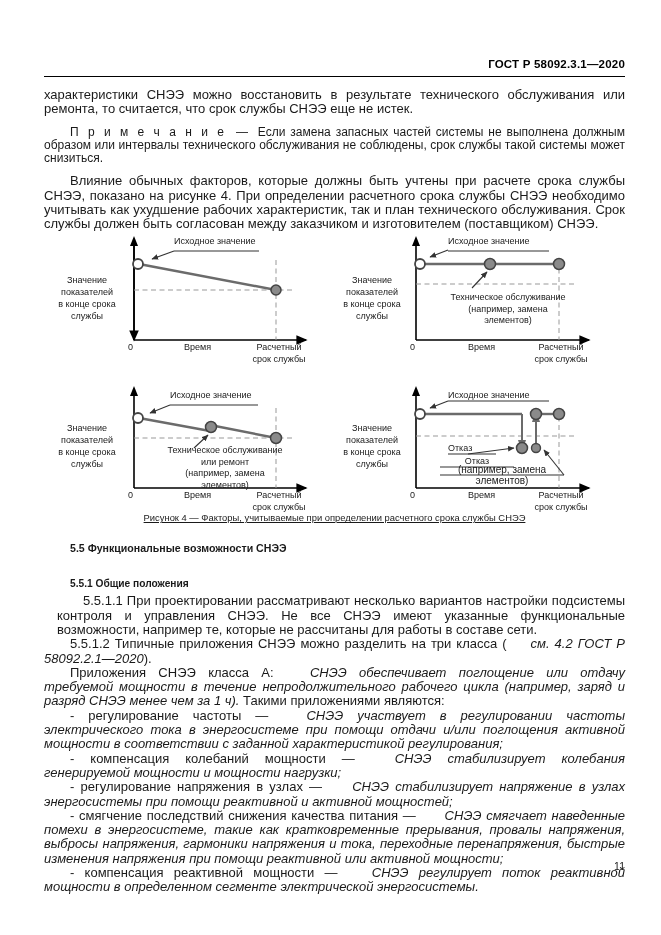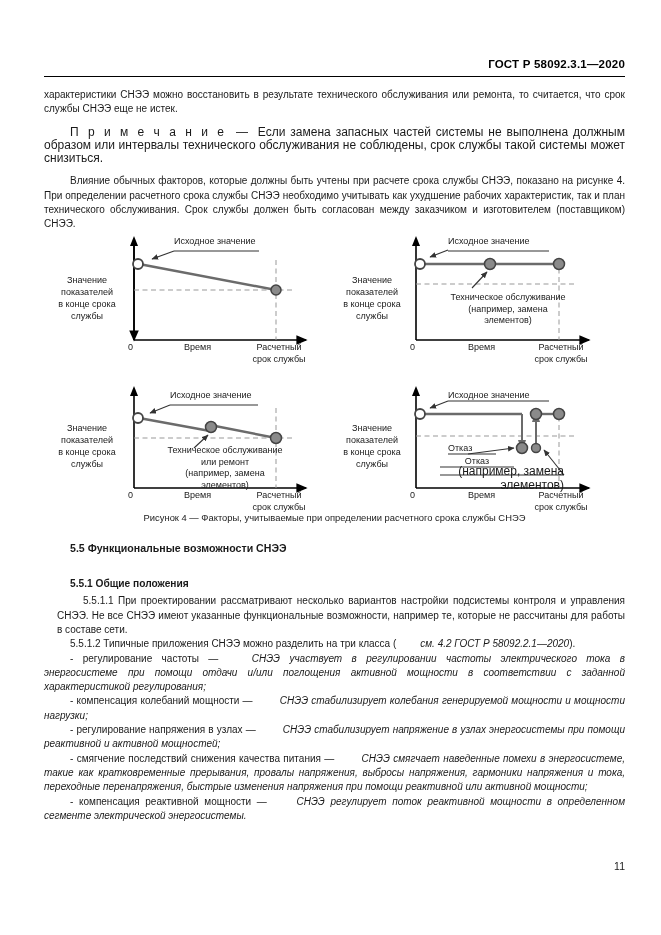--- a/index.html
+++ b/index.html
@@ -45,21 +45,21 @@
 
   
   .content {
     position: absolute;
     left: 40px;
     top: 88px;
     width: 581px;
   }
   p {
     margin: 0;
-    font-size: 10px;
+    font-size: 13px;
     line-height: 14.3px;
     text-align: justify;
     color: #1a1a1a;
   }
   p.indent { text-indent: 26px; }
   p.gap { margin-top: 9px; }
   p.note {
     font-size: 12px;
     line-height: 13.2px;
   }
@@ -77,20 +77,21 @@
     font-size: 10.2px;
     font-weight: bold;
     line-height: 14px;
     text-indent: 26px;
   }
   .caption {
     font-size: 9.4px;
     text-align: center;
     line-height: 13px;
     color: #1a1a1a;
+    text-decoration: underline;
   }
 
   
   .figure {
     position: relative;
     width: 581px;
     height: 275px;
     margin-top: 1px;
   }
   .figure svg { display: block; }
@@ -281,39 +282,40 @@
 
       <div style="position:absolute;left:404px;top:158px;font-size:9px;white-space:nowrap;">Исходное значение</div>
       <div style="position:absolute;left:286px;top:190px;width:84px;text-align:center;font-size:9px;line-height:12px;">
         <div>Значение</div>
         <div>показателей</div>
         <div>в конце срока</div>
         <div>службы</div>
       </div>
       <div style="position:absolute;left:404px;top:211px;font-size:9px;">Отказ</div>
       <div style="position:absolute;left:396px;top:224px;width:74px;text-align:center;font-size:9px;">Отказ</div>
-      <div style="position:absolute;left:396px;top:232px;width:124px;text-align:right;font-size:12px;">(например, замена элементов)</div>
+      <div style="position:absolute;left:396px;top:232px;width:124px;text-align:center;font-size:10px;">(например, замена элементов)</div>
       <div style="position:absolute;left:366px;top:258px;font-size:9px;">0</div>
       <div style="position:absolute;left:424px;top:258px;font-size:9px;">Время</div>
       <div style="position:absolute;left:478px;top:258px;width:78px;text-align:center;font-size:9px;line-height:11.5px;">
         <div>Расчетный</div>
         <div>срок службы</div>
       </div>
     </div>
 
     <div class="caption" style="margin-top:4px;">Рисунок 4 — Факторы, учитываемые при определении расчетного срока службы СНЭЭ</div>
 
     <h3 class="head" style="margin-top:17px;">5.5 Функциональные возможности СНЭЭ</h3>
 
     <h4 class="subhead" style="margin-top:22px;">5.5.1 Общие положения</h4>
 
     <p class="indent" style="margin-top:3px;margin-left:13px;">5.5.1.1 При проектировании рассматривают несколько вариантов настройки подсистемы контроля и управления СНЭЭ. Не все СНЭЭ имеют указанные функциональные возможности, например те, которые не рассчитаны для работы в составе сети.</p>
 
     <p class="indent"><span>5.5.1.2 Типичные приложения СНЭЭ можно разделить на три класса (</span><span class="ital">см. 4.2 ГОСТ Р 58092.2.1—2020</span><span>).</span></p>
 
+    <p class="indent"><span>Приложения СНЭЭ класса А: </span><span class="ital">СНЭЭ обеспечивает поглощение или отдачу требуемой мощности в течение непродолжительного рабочего цикла (например, заряд и разряд СНЭЭ менее чем за 1 ч).</span><span> Такими приложениями являются:</span></p>
 
     <p class="indent"><span>-  регулирование частоты — </span><span class="ital">СНЭЭ участвует в регулировании частоты электрического тока в энергосистеме при помощи отдачи и/или поглощения активной мощности в соответствии с заданной характеристикой регулирования;</span></p>
 
     <p class="indent"><span>-  компенсация колебаний мощности — </span><span class="ital">СНЭЭ стабилизирует колебания генерируемой мощности и мощности нагрузки;</span></p>
 
     <p class="indent"><span>-  регулирование напряжения в узлах — </span><span class="ital">СНЭЭ стабилизирует напряжение в узлах энергосистемы при помощи реактивной и активной мощностей;</span></p>
 
     <p class="indent"><span>-  смягчение последствий снижения качества питания — </span><span class="ital">СНЭЭ смягчает наведенные помехи в энергосистеме, такие как кратковременные прерывания, провалы напряжения, выбросы напряжения, гармоники напряжения и тока, переходные перенапряжения, быстрые изменения напряжения при помощи реактивной или активной мощности;</span></p>
 
     <p class="indent"><span>-  компенсация реактивной мощности — </span><span class="ital">СНЭЭ регулирует поток реактивной мощности в определенном сегменте электрической энергосистемы.</span></p>

